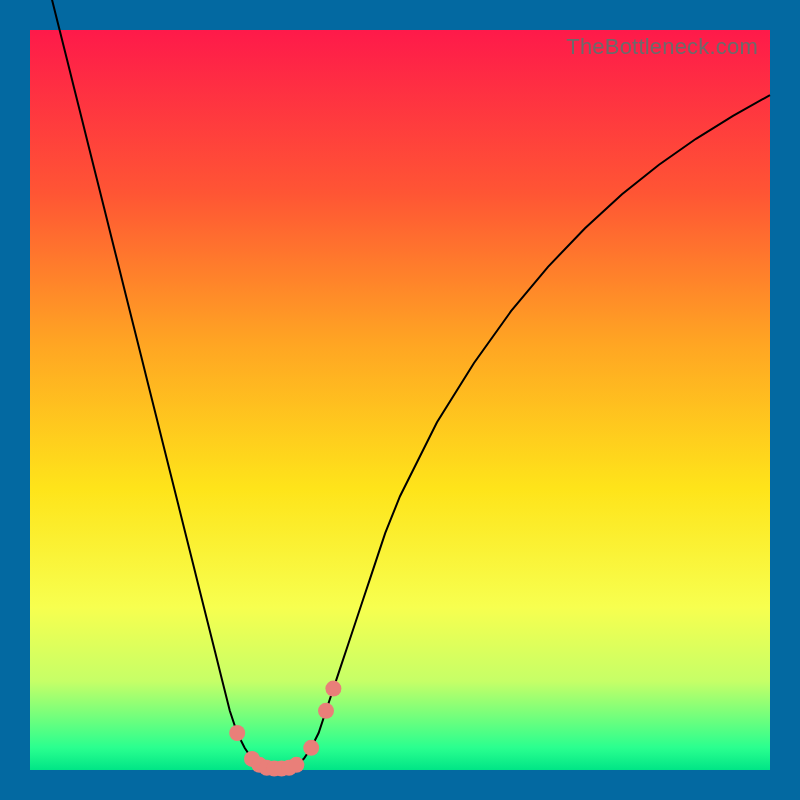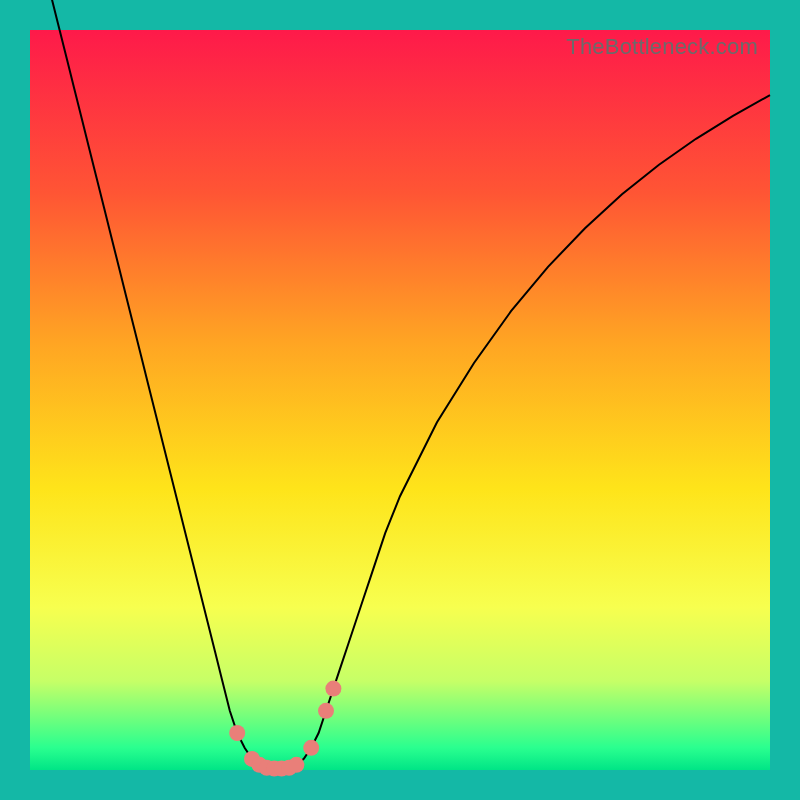--- a/index.html
+++ b/index.html
@@ -8,21 +8,21 @@
     width: 800px;
     height: 800px;
     background: #000;
     font-family: Arial, Helvetica, sans-serif;
     overflow: hidden;
   }
   .frame {
     position: relative;
     width: 800px;
     height: 800px;
-    background: #14b8a6;
+    background: #0369a1;
   }
   .plot {
     position: absolute;
     left: 30px;
     top: 30px;
     width: 740px;
     height: 740px;
     background: linear-gradient(to bottom,
       #fe1a4a 0%,
       #ff5534 22%,

